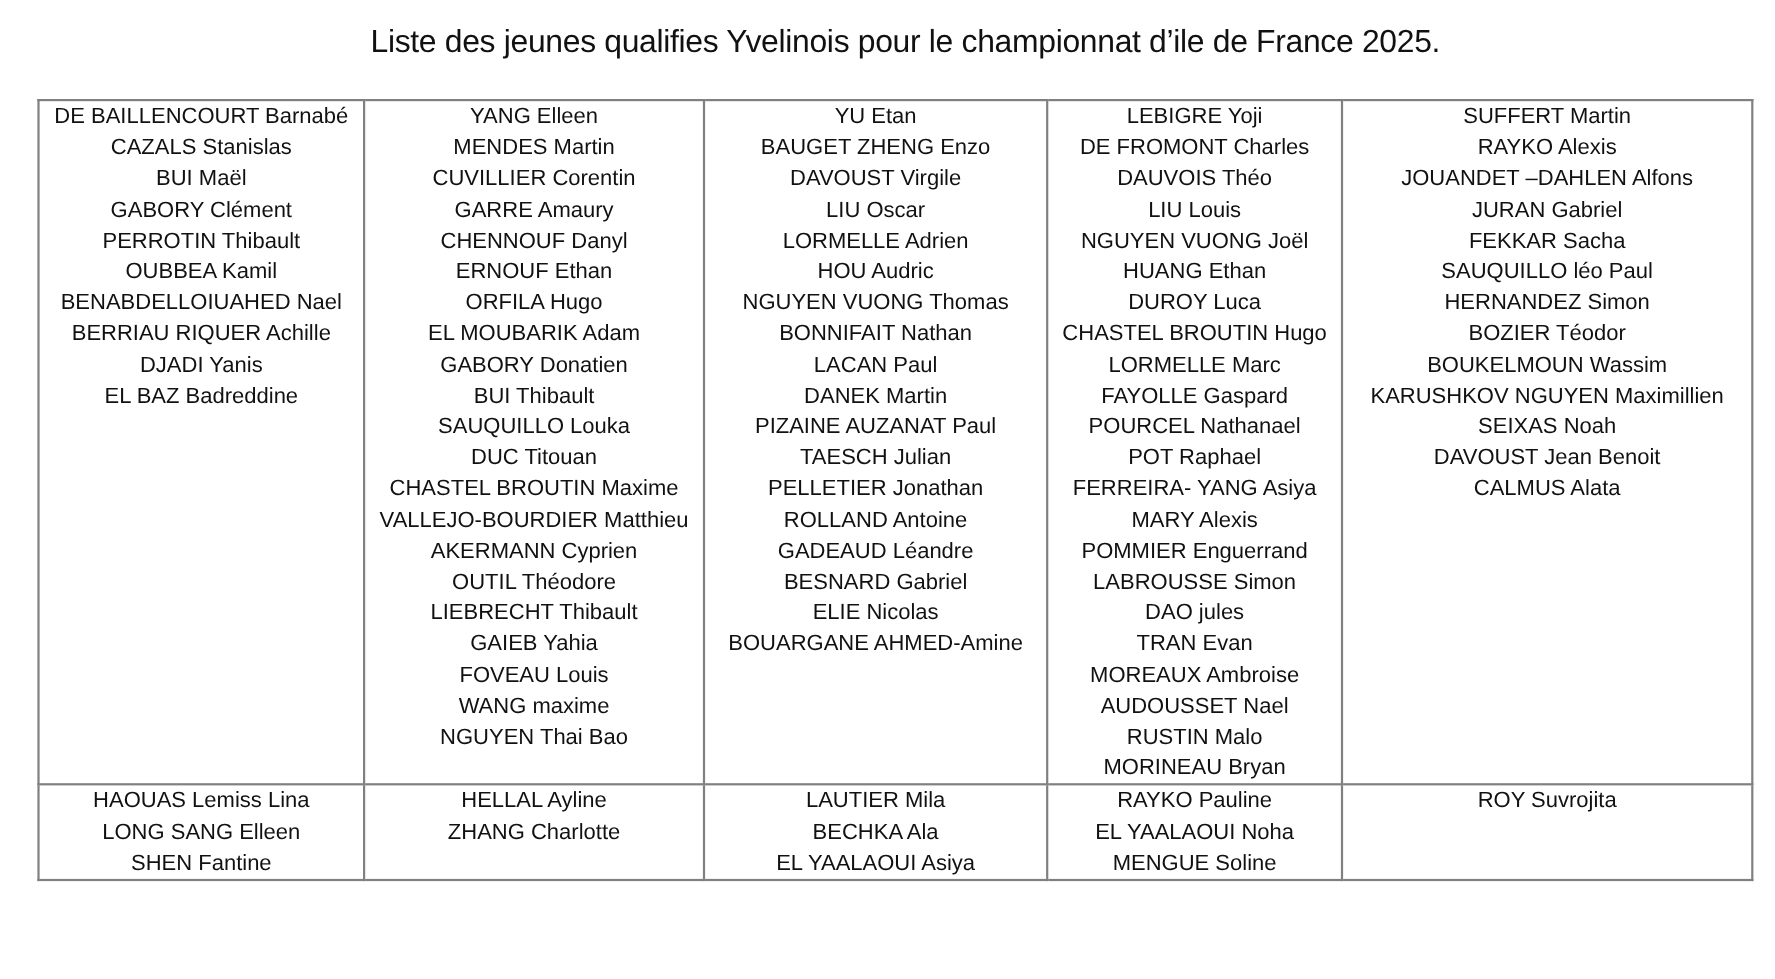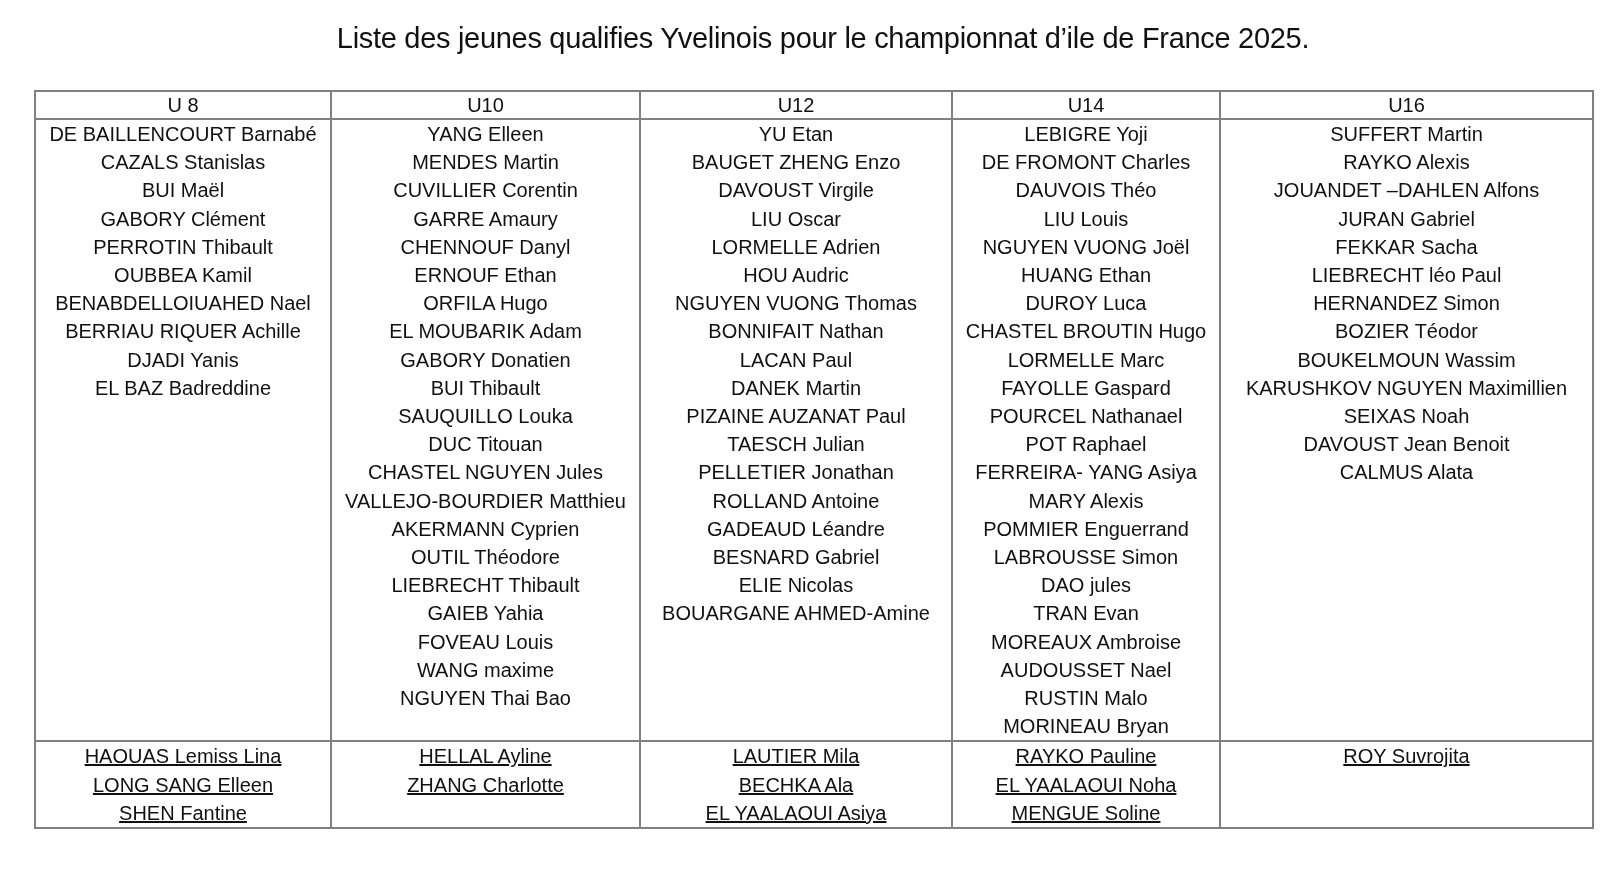--- a/index.html
+++ b/index.html
@@ -58,44 +58,36 @@
     .cell-list li {
       font-size: 20px;
       line-height: 28.2px;
       white-space: nowrap;
     }
     tr.body-main td {
       height: 618px;
     }
     tr.body-girls td {
       height: 84px;
-      text-decoration: underline;
     }
   </style>
 </head>
 <body>
 
 <div class="title">Liste des jeunes qualifies Yvelinois pour le championnat d’ile de France 2025.</div>
 
 <table class="roster">
   <colgroup>
     <col class="col0">
       <col class="col1">
       <col class="col2">
       <col class="col3">
       <col class="col4">
   </colgroup>
   <tbody>
-    <tr class="header-row">
-      <th>U 8</th>
-      <th>U10</th>
-      <th>U12</th>
-      <th>U14</th>
-      <th>U16</th>
-    </tr>
     <tr class="body-main">
       <td>
           <ul class="cell-list">
             <li>DE BAILLENCOURT Barnabé</li>
             <li>CAZALS Stanislas</li>
             <li>BUI Maël</li>
             <li>GABORY Clément</li>
             <li>PERROTIN Thibault</li>
             <li>OUBBEA Kamil</li>
             <li>BENABDELLOIUAHED Nael</li>
@@ -111,21 +103,21 @@
             <li>CUVILLIER Corentin</li>
             <li>GARRE Amaury</li>
             <li>CHENNOUF Danyl</li>
             <li>ERNOUF Ethan</li>
             <li>ORFILA Hugo</li>
             <li>EL MOUBARIK Adam</li>
             <li>GABORY Donatien</li>
             <li>BUI Thibault</li>
             <li>SAUQUILLO Louka</li>
             <li>DUC Titouan</li>
-            <li>CHASTEL NGUYEN Jules</li>
+            <li>CHASTEL BROUTIN Maxime</li>
             <li>VALLEJO-BOURDIER Matthieu</li>
             <li>AKERMANN Cyprien</li>
             <li>OUTIL Théodore</li>
             <li>LIEBRECHT Thibault</li>
             <li>GAIEB Yahia</li>
             <li>FOVEAU Louis</li>
             <li>WANG maxime</li>
             <li>NGUYEN Thai Bao</li>
           </ul>
         </td>
@@ -177,21 +169,21 @@
             <li>MORINEAU Bryan</li>
           </ul>
         </td>
       <td>
           <ul class="cell-list">
             <li>SUFFERT Martin</li>
             <li>RAYKO Alexis</li>
             <li>JOUANDET –DAHLEN Alfons</li>
             <li>JURAN Gabriel</li>
             <li>FEKKAR Sacha</li>
-            <li>LIEBRECHT léo Paul</li>
+            <li>SAUQUILLO léo Paul</li>
             <li>HERNANDEZ Simon</li>
             <li>BOZIER Téodor</li>
             <li>BOUKELMOUN Wassim</li>
             <li>KARUSHKOV NGUYEN Maximillien</li>
             <li>SEIXAS Noah</li>
             <li>DAVOUST Jean Benoit</li>
             <li>CALMUS Alata</li>
           </ul>
         </td>
     </tr>

